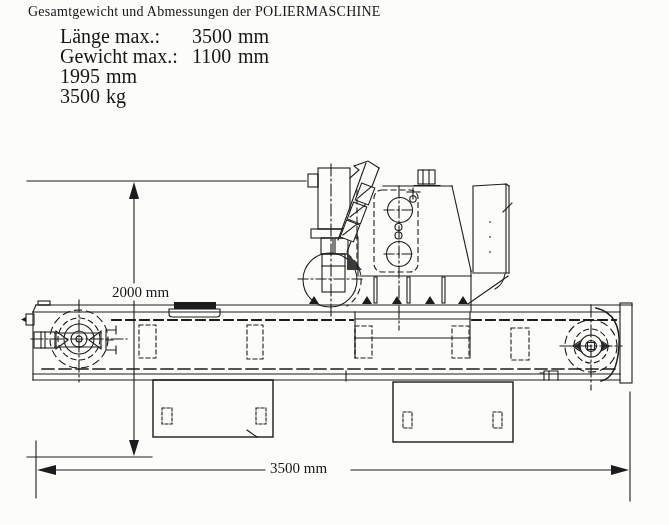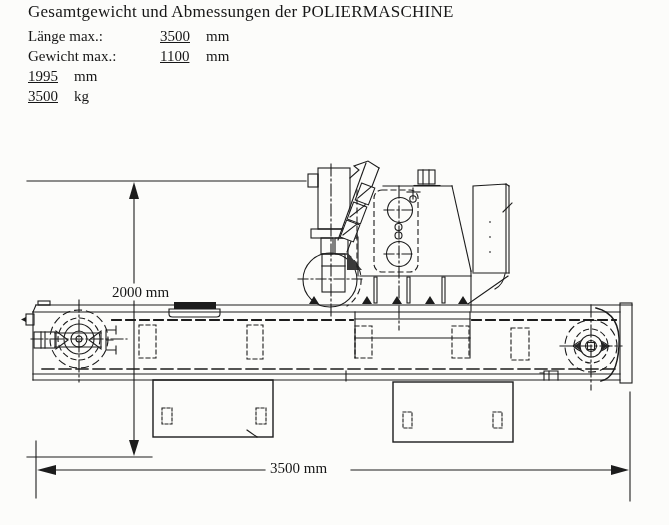--- a/index.html
+++ b/index.html
@@ -6,26 +6,26 @@
   .page{
     position:relative;
     width:669px;height:525px;
     background:#fcfcfa;
     font-family:"Liberation Serif", serif;
     color:#161616;
     overflow:hidden;
   }
   .header{position:absolute;left:28px;top:2px;}
   .title{
-    font-size:17px;line-height:20px;letter-spacing:.25px;
+    font-size:14px;line-height:20px;letter-spacing:.25px;
     margin:0 0 4px 0;font-weight:400;white-space:nowrap;
   }
-  .spec-row{display:flex;font-size:15px;line-height:20px;white-space:nowrap;}
+  .spec-row{display:flex;font-size:20px;line-height:20px;white-space:nowrap;margin-left:32px;}
   .spec-label{width:132px;}
-  .spec-value{width:46px;text-decoration:underline;}
+  .spec-value{width:46px;}
   .spec-unit{}
   svg.drawing{position:absolute;left:0;top:0;}
   .dim-text{
     font-family:"Liberation Serif", serif;
     font-size:15px;fill:#161616;stroke:none;
   }
 </style>
 </head>
 <body>
 

